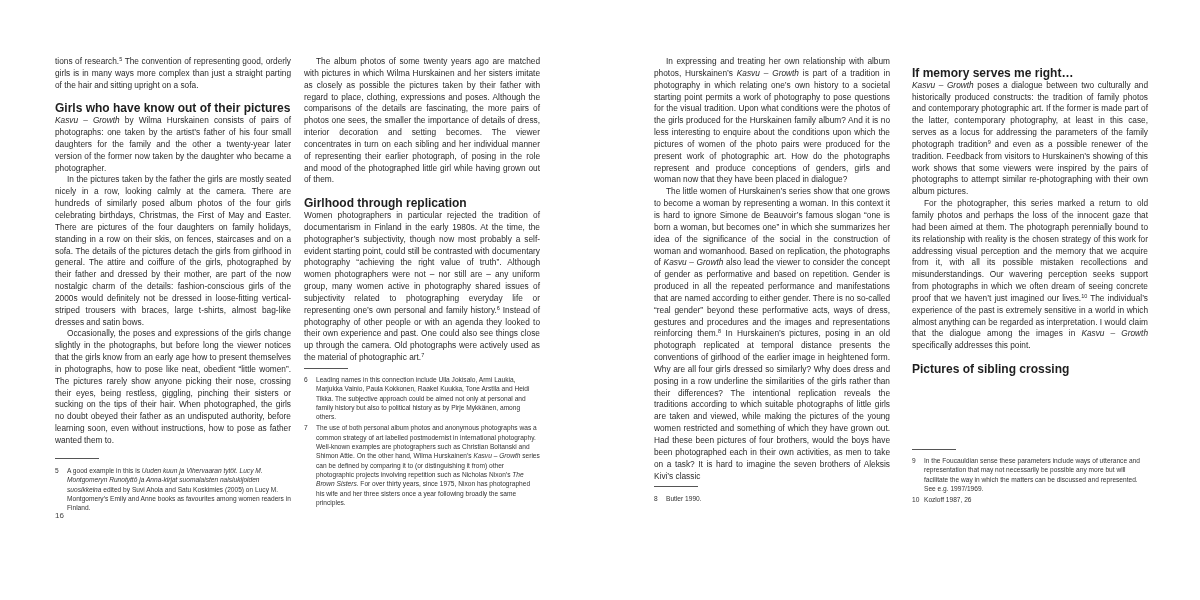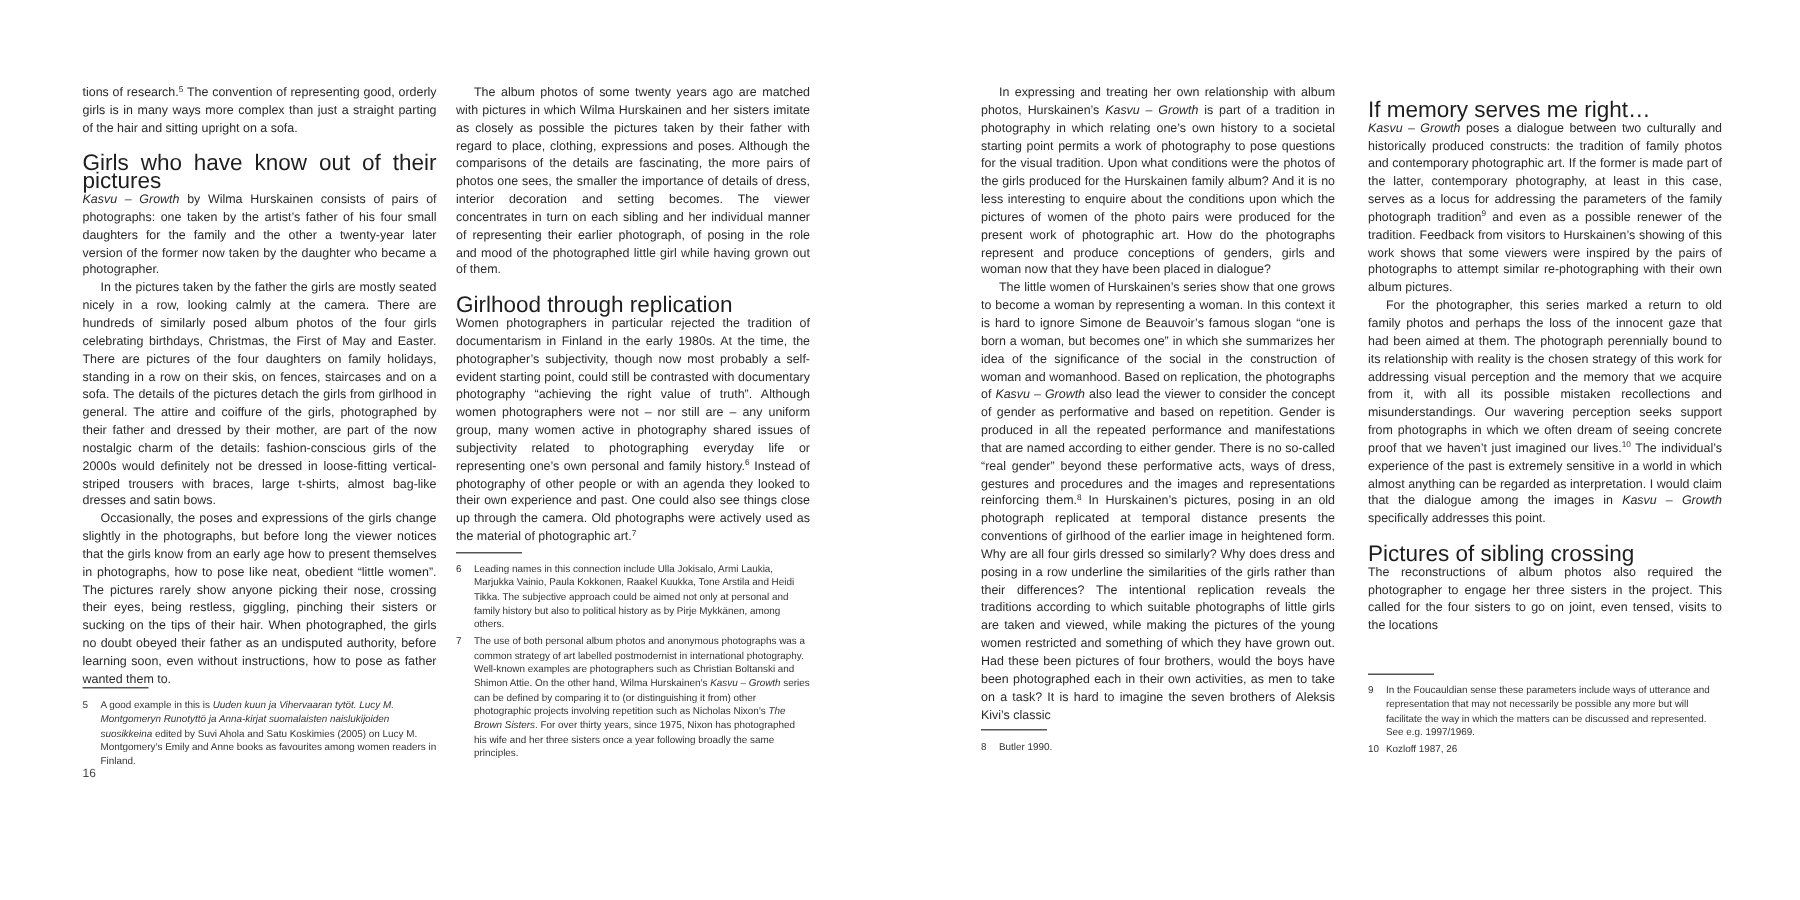--- a/index.html
+++ b/index.html
@@ -2,21 +2,21 @@
 <html><head>
 <meta charset="utf-8">
 <style>
   html, body { margin: 0; padding: 0; background: #ffffff; }
   body { width: 1200px; height: 600px; position: relative; overflow: hidden;
          font-family: "Liberation Sans", sans-serif; color: #2a2a2a; }
   .col { position: absolute; width: 236px; font-size: 8.3px; line-height: 11.85px;
          text-align: justify; hyphens: auto; }
   .col p { margin: 0; }
   .col p.indent { text-indent: 12px; }
-  .col h3 { margin: 0; font-size: 15px; font-weight: normal; line-height: 11.85px; color: #1e1e1e; }
+  .col h3 { margin: 0; font-size: 12px; font-weight: bold; line-height: 11.85px; color: #1e1e1e; }
   .gap { height: 11.85px; }
   .c1 { left: 55px; top: 56px; }
   .c2 { left: 304px; top: 56px; }
   .c3 { left: 654px; top: 56px; }
   .c4 { left: 912px; top: 56px; }
   .fn-rule { position: absolute; width: 44px; border-top: 1px solid #555; }
   .fn { position: absolute; width: 236px; font-size: 6.6px; line-height: 9.3px; color: #333; }
   .fn .note { display: flex; margin-bottom: 2px; }
   .fn .num { width: 12px; flex: 0 0 12px; }
   .fn .txt { flex: 1; }
@@ -74,21 +74,20 @@
   </div>
 </div>
 
 <div class="col c4">
   <div class="gap"></div>
   <h3>If memory serves me right…</h3>
   <p><i>Kasvu – Growth</i><span> poses a dialogue between two culturally and historically produced constructs: the tradition of family photos and contemporary photographic art. If the former is made part of the latter, contemporary photography, at least in this case, serves as a locus for addressing the parameters of the family photograph tradition</span><sup>9</sup><span> and even as a possible renewer of the tradition. Feedback from visitors to Hurskainen’s showing of this work shows that some viewers were inspired by the pairs of photographs to attempt similar re-photographing with their own album pictures.</span></p>
   <p class="indent"><span>For the photographer, this series marked a return to old family photos and perhaps the loss of the innocent gaze that had been aimed at them. The photograph perennially bound to its relationship with reality is the chosen strategy of this work for addressing visual perception and the memory that we acquire from it, with all its possible mistaken recollections and misunderstandings. Our wavering perception seeks support from photographs in which we often dream of seeing concrete proof that we haven’t just imagined our lives.</span><sup>10</sup><span> The individual’s experience of the past is extremely sensitive in a world in which almost anything can be regarded as interpretation. I would claim that the dialogue among the images in </span><i>Kasvu – Growth</i><span> specifically addresses this point.</span></p>
   <div class="gap"></div>
   <h3>Pictures of sibling crossing</h3>
-  <p>The reconstructions of album photos also required the photographer to engage her three sisters in the project. This called for the four sisters to go on joint, even tensed, visits to the locations</p>
 </div>
 <div class="fn-rule" style="left:912px; top:449px;"></div>
 <div class="fn" style="left:912px; top:456px;">
   <div class="note">
     <span class="num">9</span>
     <span class="txt">In the Foucauldian sense these parameters include ways of utterance and representation that may not necessarily be possible any more but will facilitate the way in which the matters can be discussed and represented. See e.g. 1997/1969.</span>
   </div>
   <div class="note">
     <span class="num">10</span>
     <span class="txt">Kozloff 1987, 26</span>

